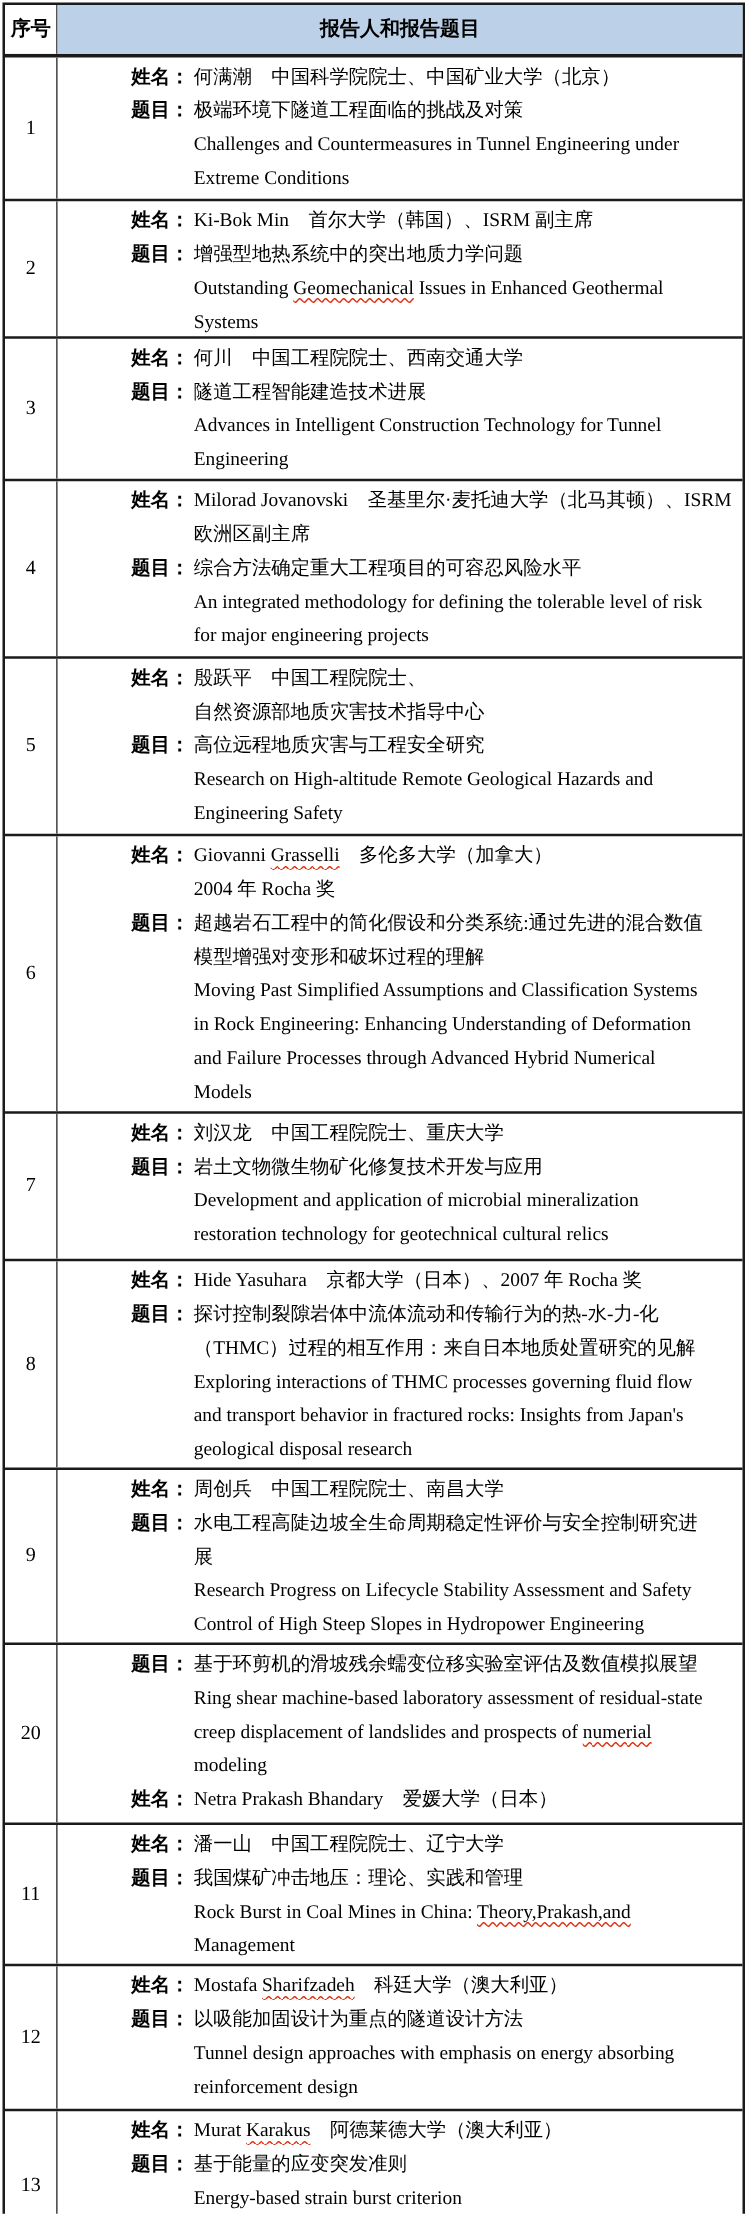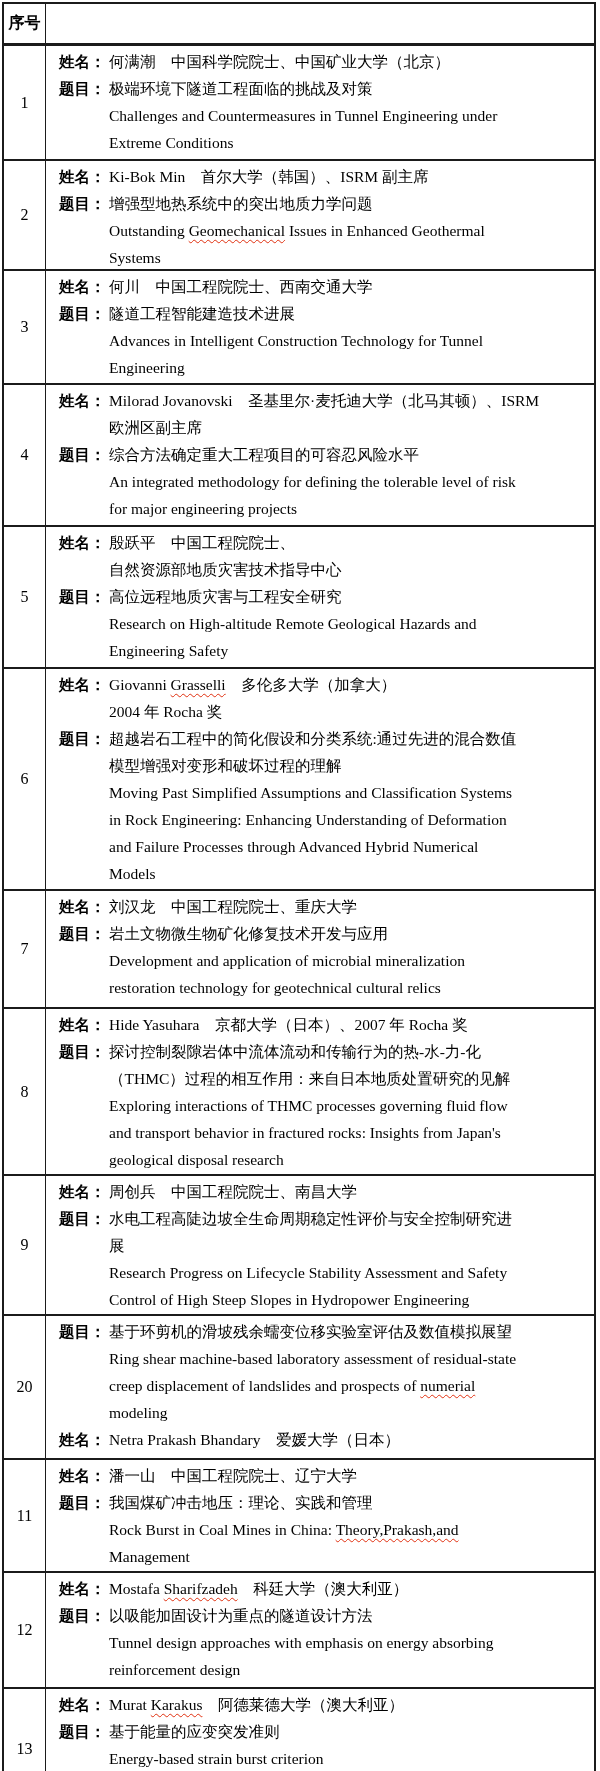--- a/index.html
+++ b/index.html
@@ -35,38 +35,39 @@
     width:42px;flex:0 0 42px;box-sizing:border-box;
     border-right:1px solid #1b1b1b;
     display:flex;align-items:center;justify-content:center;
     font-size:16px;
   }
   .content{
     flex:1;box-sizing:border-box;
     padding:2px 6px 0 13px;
     font-size:15.5px;line-height:27px;
   }
-  .block{padding-left:50px;}
+  .block{padding-left:50px;margin-left:46px;}
   .lbl{
     display:inline-block;width:50px;margin-left:-50px;
     font-weight:bold;white-space:nowrap;
   }
   .sp{
     text-decoration:underline wavy #e03010;
     text-decoration-thickness:1px;
     text-underline-offset:3px;
     text-decoration-skip-ink:none;
   }
 </style>
 </head>
 <body>
 
 <div class="doc-table">
   <div class="hrow">
     <div class="hnum">序号</div>
+    <div class="hmain" style="background: rgb(188, 209, 232);">报告人和报告题目</div>
   </div>
   <div id="tbody">
       <div class="row" style="height: 115px;">
         <div class="num">1</div>
         <div class="content">
           <div class="block"><span class="lbl">姓名：</span>何满潮　中国科学院院士、中国矿业大学（北京）</div>
           <div class="block"><span class="lbl">题目：</span>极端环境下隧道工程面临的挑战及对策<br>Challenges and Countermeasures in Tunnel Engineering under<br>Extreme Conditions</div>
         </div>
       </div>
       <div class="row" style="height: 110px;">

